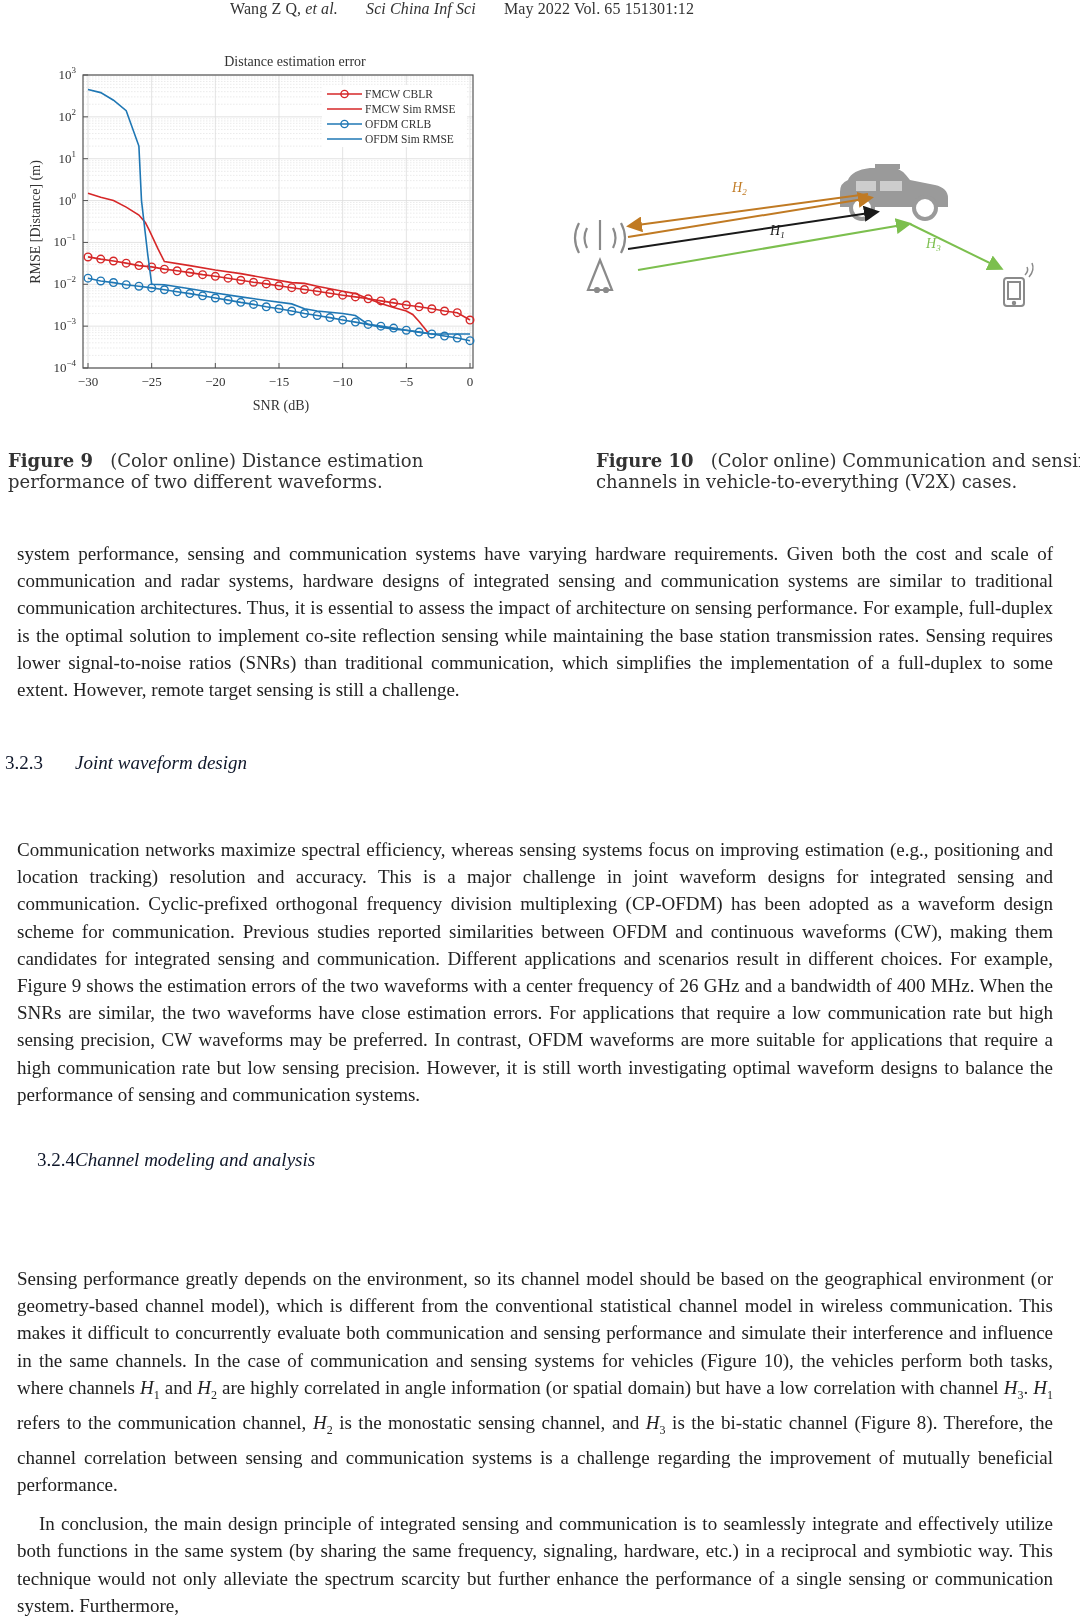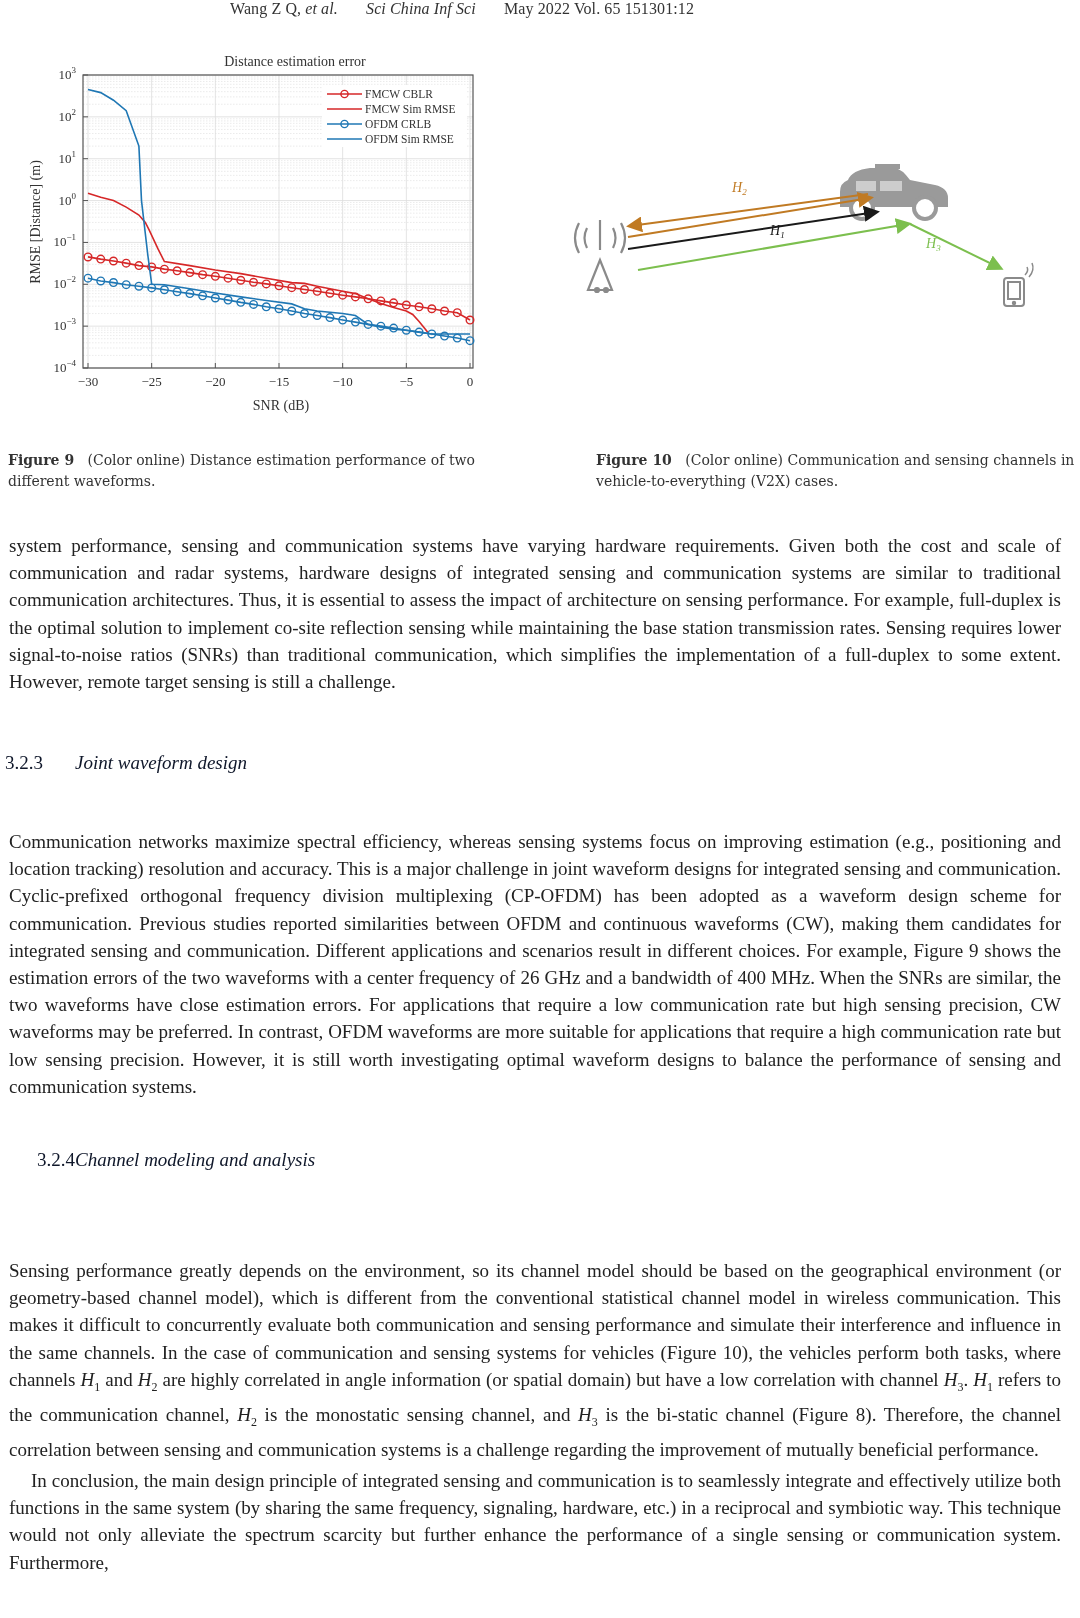--- a/index.html
+++ b/index.html
@@ -4,28 +4,28 @@
 <style>
   html, body { margin: 0; padding: 0; background: #ffffff; }
   body { width: 1080px; height: 1618px; position: relative; overflow: hidden;
          font-family: "DejaVu Serif", "Liberation Serif", serif; color: #222; }
   .running-head { position: absolute; top: 0; left: 0; width: 924px; text-align: center;
          font-size: 16px; letter-spacing: 0.1px; color: #333; font-family: "Liberation Serif", serif; }
   .running-head .sp { display: inline-block; width: 20px; }
   .running-head i { font-style: italic; }
   #fig9 { position: absolute; left: 0; top: 40px; width: 520px; height: 390px; }
   #fig10 { position: absolute; left: 540px; top: 150px; width: 520px; height: 170px; }
-  .caption { position: absolute; top: 450px; font-size: 14px; line-height: 21px; color: #333;
+  .caption { position: absolute; top: 450px; font-size: 18px; line-height: 21px; color: #333;
              font-family: "DejaVu Serif", serif; }
   .caption b { font-weight: bold; }
   #cap9 { left: 8px; width: 505px; }
   #cap10 { left: 553px; width: 510px; margin-left: 43px; }
   .body { position: absolute; left: 5px; width: 1060px; font-size: 19px; line-height: 27.2px;
           text-align: justify; font-family: "Liberation Serif", "DejaVu Serif", serif; color: #222; }
-  .body p { margin: 4px; }
+  .body p { margin: 12px; }
   .body p.indent { text-indent: 22px; }
   .heading { position: absolute; left: 5px; font-size: 19px; font-family: "Liberation Serif", serif; color: #0f172a; }
   .heading .num { display: inline-block; width: 70px; }
   .heading .title { font-style: italic; }
   sub { font-size: 12px; }
   svg text { font-family: "Liberation Serif", "DejaVu Serif", serif; }
 </style>
 </head>
 <body>
 

